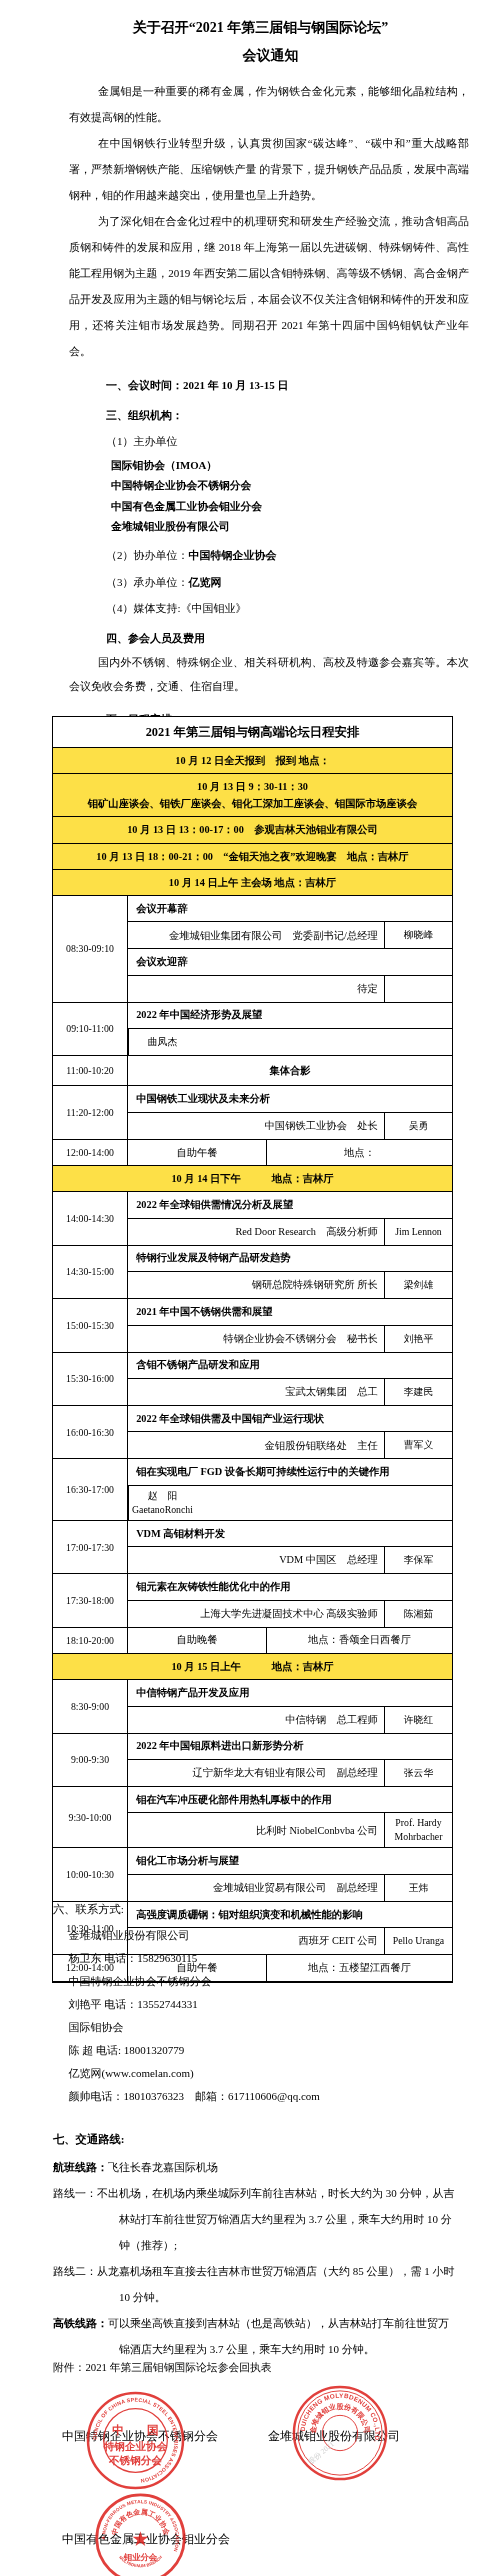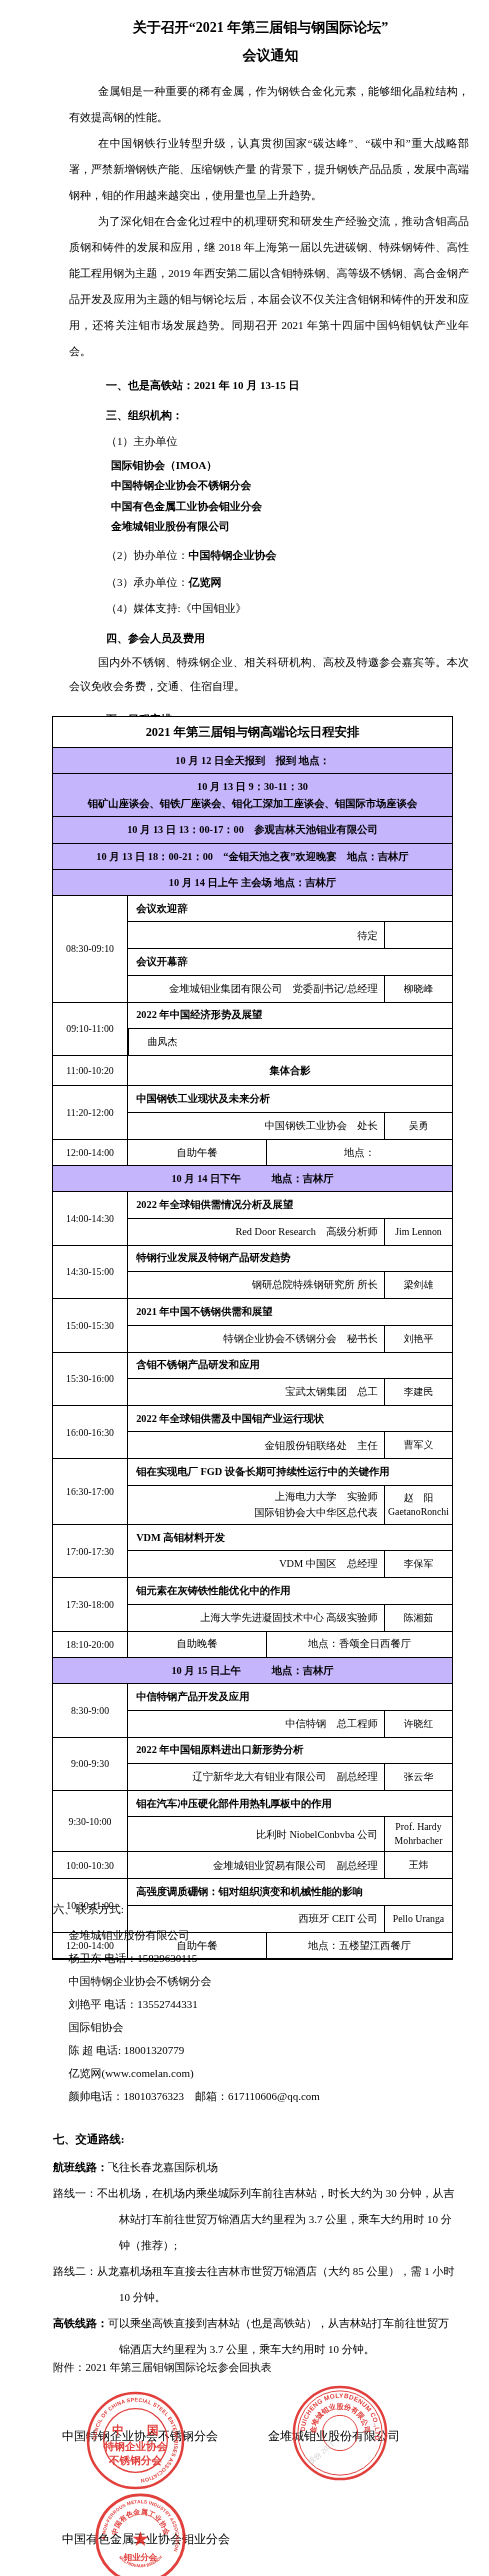--- a/index.html
+++ b/index.html
@@ -14,21 +14,21 @@
   .p-first{margin-top:11.3px;}
   .sec-line{margin-left:90px;font-size:11px;}
   .b{font-weight:700;}
   .mt26{margin-top:13.4px;} .mt30{margin-top:15.5px;} .mt22{margin-top:11.3px;}
   .org-item{margin-left:95px;font-size:10.8px;line-height:20.6px;font-weight:700;}
   .org-first{margin-top:5.2px;}
   .attendee-p{margin:4.1px 36px 0 53px;font-size:11px;line-height:24px;text-indent:29px;text-align:justify;}
   
   .sch{position:absolute;left:52px;top:716px;width:401px;border:1px solid #000;font-size:10.3px;background:#fff;box-sizing:border-box;}
   .sch-title{height:30px;line-height:30px;text-align:center;font-weight:700;font-size:12.4px;border-bottom:1px solid #000;}
-  .band{background:#c4b5fd;border-bottom:1px solid #000;text-align:center;font-weight:700;padding:4.1px 0;}
+  .band{background:#fde047;border-bottom:1px solid #000;text-align:center;font-weight:700;padding:4.1px 0;}
   .band-line{line-height:17px;}
   .session{display:flex;border-bottom:1px solid #000;}
   .sch > div:last-child{border-bottom:none;}
   .sess-time{flex:0 0 74px;border-right:1px solid #000;display:flex;align-items:center;justify-content:center;font-size:9.8px;}
   .sess-main{flex:1;display:flex;flex-direction:column;min-width:0;}
   .sess-item{display:flex;flex-direction:column;}
   .sess-item + .sess-item{border-top:1px solid #000;}
   .title-row{font-weight:700;text-align:left;padding:5.7px 4.1px 5.7px 8.2px;border-bottom:1px solid #000;}
   .spk-row{display:flex;min-height:26px;}
   .aff{flex:1;display:flex;flex-direction:column;justify-content:center;text-align:right;padding:3.6px 6.2px 3.6px 2.1px;min-width:0;}
@@ -65,21 +65,21 @@
 <div class="page">
 
   <div class="intro">
     <div class="doc-title t1">关于召开“2021 年第三届钼与钢国际论坛”</div>
     <div class="doc-title t2">会议通知</div>
 
     <p class="body-p p-first">金属钼是一种重要的稀有金属，作为钢铁合金化元素，能够细化晶粒结构，有效提高钢的性能。</p>
     <p class="body-p">在中国钢铁行业转型升级，认真贯彻国家“碳达峰”、“碳中和”重大战略部署，严禁新增钢铁产能、压缩钢铁产量 的背景下，提升钢铁产品品质，发展中高端钢种，钼的作用越来越突出，使用量也呈上升趋势。</p>
     <p class="body-p">为了深化钼在合金化过程中的机理研究和研发生产经验交流，推动含钼高品质钢和铸件的发展和应用，继 2018 年上海第一届以先进碳钢、特殊钢铸件、高性能工程用钢为主题，2019 年西安第二届以含钼特殊钢、高等级不锈钢、高合金钢产品开发及应用为主题的钼与钢论坛后，本届会议不仅关注含钼钢和铸件的开发和应用，还将关注钼市场发展趋势。同期召开 2021 年第十四届中国钨钼钒钛产业年会。</p>
 
-    <div class="sec-line mt26"><span class="b">一、也是高铁站：</span><span class="b">2021 年 10 月 13-15 日</span></div>
+    <div class="sec-line mt26"><span class="b">一、会议时间：</span><span class="b">2021 年 10 月 13-15 日</span></div>
     <div class="sec-line mt30 b">三、组织机构：</div>
     <div class="sec-line mt22">（1）主办单位</div>
     <div class="org-item org-first">国际钼协会（IMOA）</div>
     <div class="org-item">中国特钢企业协会不锈钢分会</div>
     <div class="org-item">中国有色金属工业协会钼业分会</div>
     <div class="org-item">金堆城钼业股份有限公司</div>
     <div class="sec-line mt22"><span>（2）协办单位：</span><span class="b">中国特钢企业协会</span></div>
     <div class="sec-line mt22"><span>（3）承办单位：</span><span class="b">亿览网</span></div>
     <div class="sec-line mt22"><span>（4）媒体支持:</span><span>《中国钼业》</span></div>
     <div class="sec-line mt30 b">四、参会人员及费用</div>
@@ -103,38 +103,38 @@
         <div class="band">
           <div class="band-line">10 月 13 日 18：00-21：00　“金钼天池之夜”欢迎晚宴　地点：吉林厅</div>
         </div>
         <div class="band">
           <div class="band-line">10 月 14 日上午 主会场 地点：吉林厅</div>
         </div>
         <div class="session">
           <div class="sess-time">08:30-09:10</div>
           <div class="sess-main">
             <div class="sess-item">
+              <div class="title-row">会议开幕辞</div>
+              <div class="spk-row">
+                <div class="aff">
+                  <div class="aff-line">金堆城钼业集团有限公司　党委副书记/总经理</div>
+                </div>
+                <div class="spk">
+                  <div class="spk-line">柳晓峰</div>
+                </div>
+              </div>
+            </div>
+            <div class="sess-item">
               <div class="title-row">会议欢迎辞</div>
               <div class="spk-row">
                 <div class="aff">
                   <div class="aff-line">待定</div>
                 </div>
                 <div class="spk">
                   <div class="spk-line"></div>
-                </div>
-              </div>
-            </div>
-            <div class="sess-item">
-              <div class="title-row">会议开幕辞</div>
-              <div class="spk-row">
-                <div class="aff">
-                  <div class="aff-line">金堆城钼业集团有限公司　党委副书记/总经理</div>
-                </div>
-                <div class="spk">
-                  <div class="spk-line">柳晓峰</div>
                 </div>
               </div>
             </div>
           </div>
         </div>
         <div class="session">
           <div class="sess-time">09:10-11:00</div>
           <div class="sess-main">
             <div class="sess-item">
               <div class="title-row">2022 年中国经济形势及展望</div>
@@ -253,24 +253,20 @@
               </div>
             </div>
           </div>
         </div>
         <div class="session">
           <div class="sess-time">16:30-17:00</div>
           <div class="sess-main">
             <div class="sess-item">
               <div class="title-row">钼在实现电厂 FGD 设备长期可持续性运行中的关键作用</div>
               <div class="spk-row">
-                <div class="aff">
-                  <div class="aff-line">上海电力大学　实验师</div>
-                  <div class="aff-line">国际钼协会大中华区总代表</div>
-                </div>
                 <div class="spk">
                   <div class="spk-line">赵　阳</div>
                   <div class="spk-line">GaetanoRonchi</div>
                 </div>
               </div>
             </div>
           </div>
         </div>
         <div class="session">
           <div class="sess-time">17:00-17:30</div>
@@ -358,20 +354,21 @@
                   <div class="spk-line">Mohrbacher</div>
                 </div>
               </div>
             </div>
           </div>
         </div>
         <div class="session">
           <div class="sess-time">10:00-10:30</div>
           <div class="sess-main">
             <div class="sess-item">
+              <div class="title-row">钼化工市场分析与展望</div>
               <div class="spk-row">
                 <div class="aff">
                   <div class="aff-line">金堆城钼业贸易有限公司　副总经理</div>
                 </div>
                 <div class="spk">
                   <div class="spk-line">王炜</div>
                 </div>
               </div>
             </div>
           </div>

